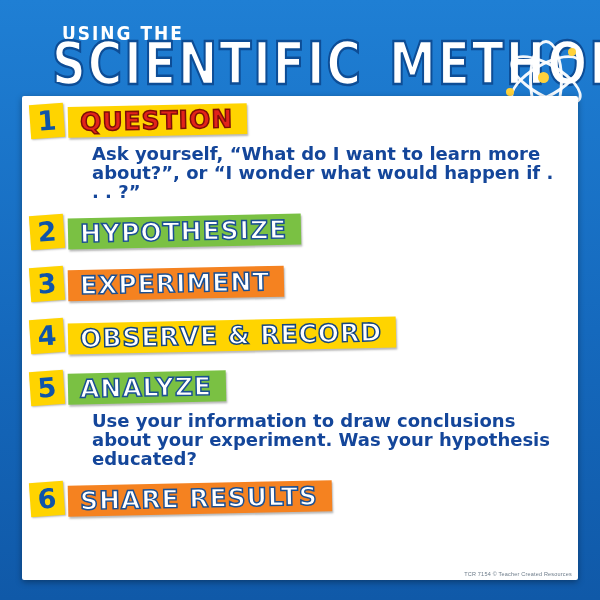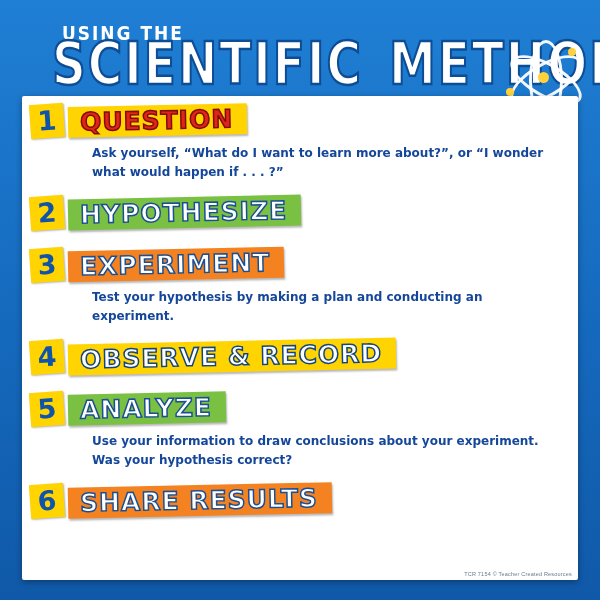--- a/index.html
+++ b/index.html
@@ -167,21 +167,21 @@
 
   .banner.c-red    { color: #e2231a; -webkit-text-stroke: 1.5px #7c0d08; }
   .banner.c-white  { color: #ffffff; -webkit-text-stroke: 1.5px #1a4f93; }
   .banner.c-blue   { color: #ffffff; -webkit-text-stroke: 1.5px #14457f; }
 
   .step-body {
     margin: 2px 0 0 0;
     padding: 0 24px 0 70px;
     color: #14469a;
     font-family: "DejaVu Sans", sans-serif;
-    font-size: 12px;
+    font-size: 18px;
     font-weight: bold;
     line-height: 19px;
   }
 
   .footer-code {
     position: absolute;
     right: 6px;
     bottom: 3px;
     font-size: 5.5px;
     color: #6b7a88;
@@ -223,36 +223,35 @@
         <div class="num">2</div>
         <div class="banner green c-white">HYPOTHESIZE</div>
       </div>
     </div>
 
     <div class="step" style="margin-top:12px;">
       <div class="step-head">
         <div class="num">3</div>
         <div class="banner orange c-white">EXPERIMENT</div>
       </div>
-      <div class="step-body">Test your hypothesis by making a plan and conducting an experiment.</div>
     </div>
 
     <div class="step" style="margin-top:12px;">
       <div class="step-head">
         <div class="num">4</div>
         <div class="banner yellow c-blue">OBSERVE &amp; RECORD</div>
       </div>
     </div>
 
     <div class="step" style="margin-top:12px;">
       <div class="step-head">
         <div class="num">5</div>
         <div class="banner green c-white">ANALYZE</div>
       </div>
-      <div class="step-body">Use your information to draw conclusions about your experiment.  Was your hypothesis correct?</div>
+      <div class="step-body">Use your information to draw conclusions about your experiment.  Was your hypothesis educated?</div>
     </div>
 
     <div class="step" style="margin-top:12px;">
       <div class="step-head">
         <div class="num">6</div>
         <div class="banner orange c-white">SHARE RESULTS</div>
       </div>
 
     </div>
 

